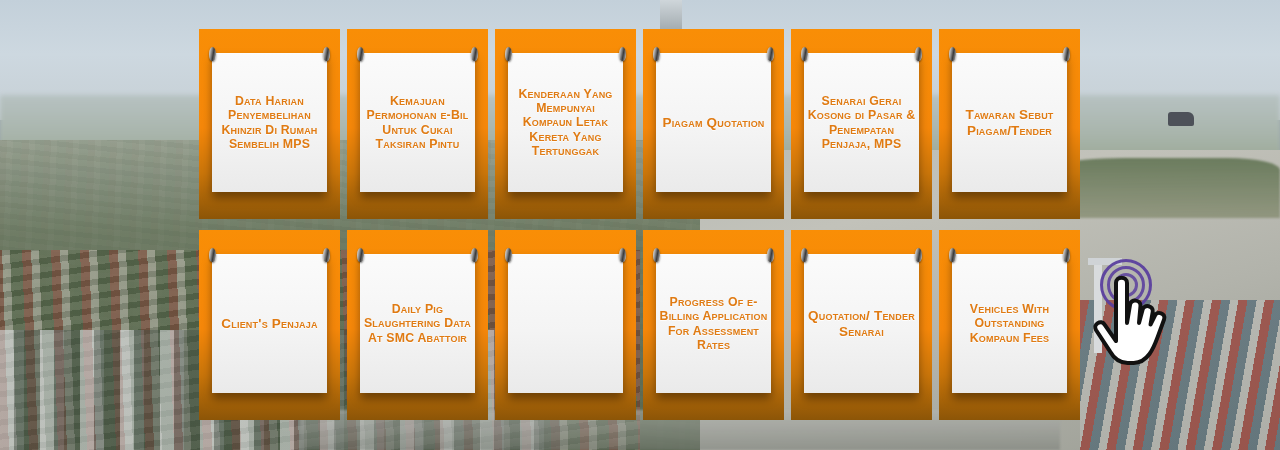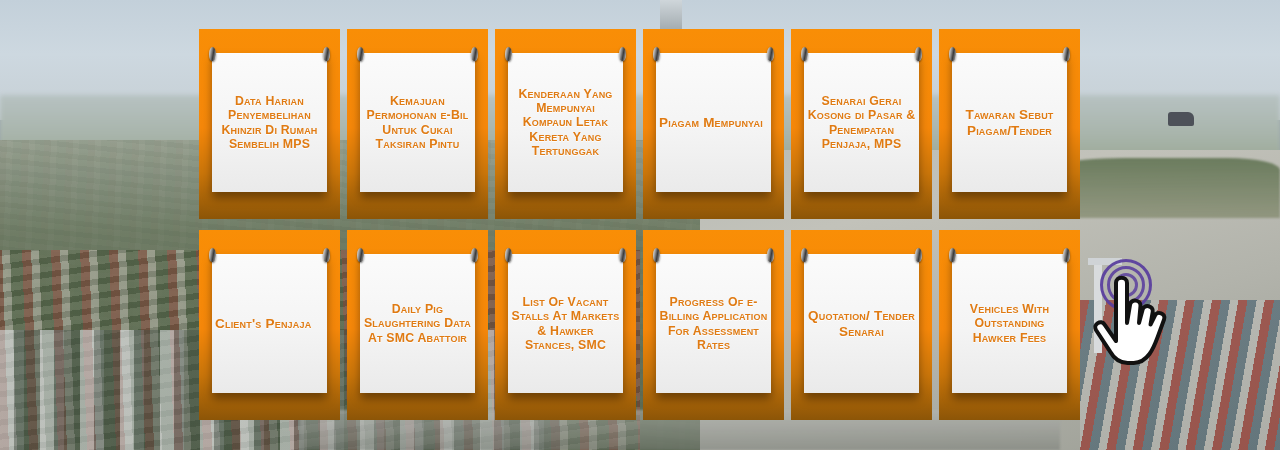--- a/index.html
+++ b/index.html
@@ -100,21 +100,21 @@
     position:relative;
     background:linear-gradient(180deg,#f98e06 0%,#f5870a 52%,#c9750a 76%,#8c5507 100%);
     overflow:visible;
   }
 
   .paper {
     position:absolute;
     left:13px; right:13px; top:24px; height:139px;
     background:linear-gradient(180deg,#fbfbfb 0%,#f4f4f4 55%,#eaeaea 100%);
     box-shadow:0 6px 9px rgba(0,0,0,.38), 0 1px 0 rgba(255,255,255,.6) inset;
-    display:flex; align-items:center; justify-content:flex-start;
+    display:flex; align-items:center; justify-content:center;
     padding:4px 3px;
   }
 
   .paper-title {
     font-family:"Liberation Sans", sans-serif;
     font-variant:small-caps;
     font-weight:bold;
     color:#e07b13;
     font-size:13.5px;
     line-height:1.17;
@@ -185,21 +185,21 @@
       <div class="paper">
         <span class="clip left"></span>
         <span class="clip right"></span>
         <div class="paper-title sm">Kenderaan Yang Mempunyai Kompaun Letak Kereta Yang Tertunggak</div>
       </div>
     </div>
     <div class="panel">
       <div class="paper">
         <span class="clip left"></span>
         <span class="clip right"></span>
-        <div class="paper-title">Piagam Mempunyai</div>
+        <div class="paper-title">Piagam Quotation</div>
       </div>
     </div>
     <div class="panel">
       <div class="paper">
         <span class="clip left"></span>
         <span class="clip right"></span>
         <div class="paper-title sm">Senarai Gerai Kosong di Pasar &amp; Penempatan Penjaja, MPS</div>
       </div>
     </div>
     <div class="panel">
@@ -220,42 +220,41 @@
       <div class="paper">
         <span class="clip left"></span>
         <span class="clip right"></span>
         <div class="paper-title sm">Daily Pig Slaughtering Data At SMC Abattoir</div>
       </div>
     </div>
     <div class="panel">
       <div class="paper">
         <span class="clip left"></span>
         <span class="clip right"></span>
-        <div class="paper-title sm">List Of Vacant Stalls At Markets &amp; Hawker Stances, SMC</div>
       </div>
     </div>
     <div class="panel">
       <div class="paper">
         <span class="clip left"></span>
         <span class="clip right"></span>
         <div class="paper-title sm">Progress Of e-Billing Application For Assessment Rates</div>
       </div>
     </div>
     <div class="panel">
       <div class="paper">
         <span class="clip left"></span>
         <span class="clip right"></span>
         <div class="paper-title">Quotation/ Tender Senarai</div>
       </div>
     </div>
     <div class="panel">
       <div class="paper">
         <span class="clip left"></span>
         <span class="clip right"></span>
-        <div class="paper-title sm">Vehicles With Outstanding Hawker Fees</div>
+        <div class="paper-title sm">Vehicles With Outstanding Kompaun Fees</div>
       </div>
     </div>
   </div>
 
 <div id="cursor">
   <div class="ripple r1"></div>
   <div class="ripple r2"></div>
   <div class="ripple r3"></div>
   <svg id="hand" width="96" height="108" viewBox="0 0 96 108">
     <path d="M30 16 c0-7 11-7 11 0 v40 l3-18 c0.5-6.5 11-5.5 10.5 1 l-1.5 17 3.5-13 c1.2-6.4 11.4-4.4 10.2 2 l-2.2 12.5 4.2-8.5 c2.2-5.9 11.6-2.5 9.4 3.4 l-6.4 17.5 c-4 11-10 26-24 26 h-6 c-9 0-14-5-18-12 L10 63 c-3.4-5.6 5.2-11 8.6-5.4 L30 74 Z" fill="#ffffff" stroke="#111111" stroke-width="4" stroke-linejoin="round"></path>

